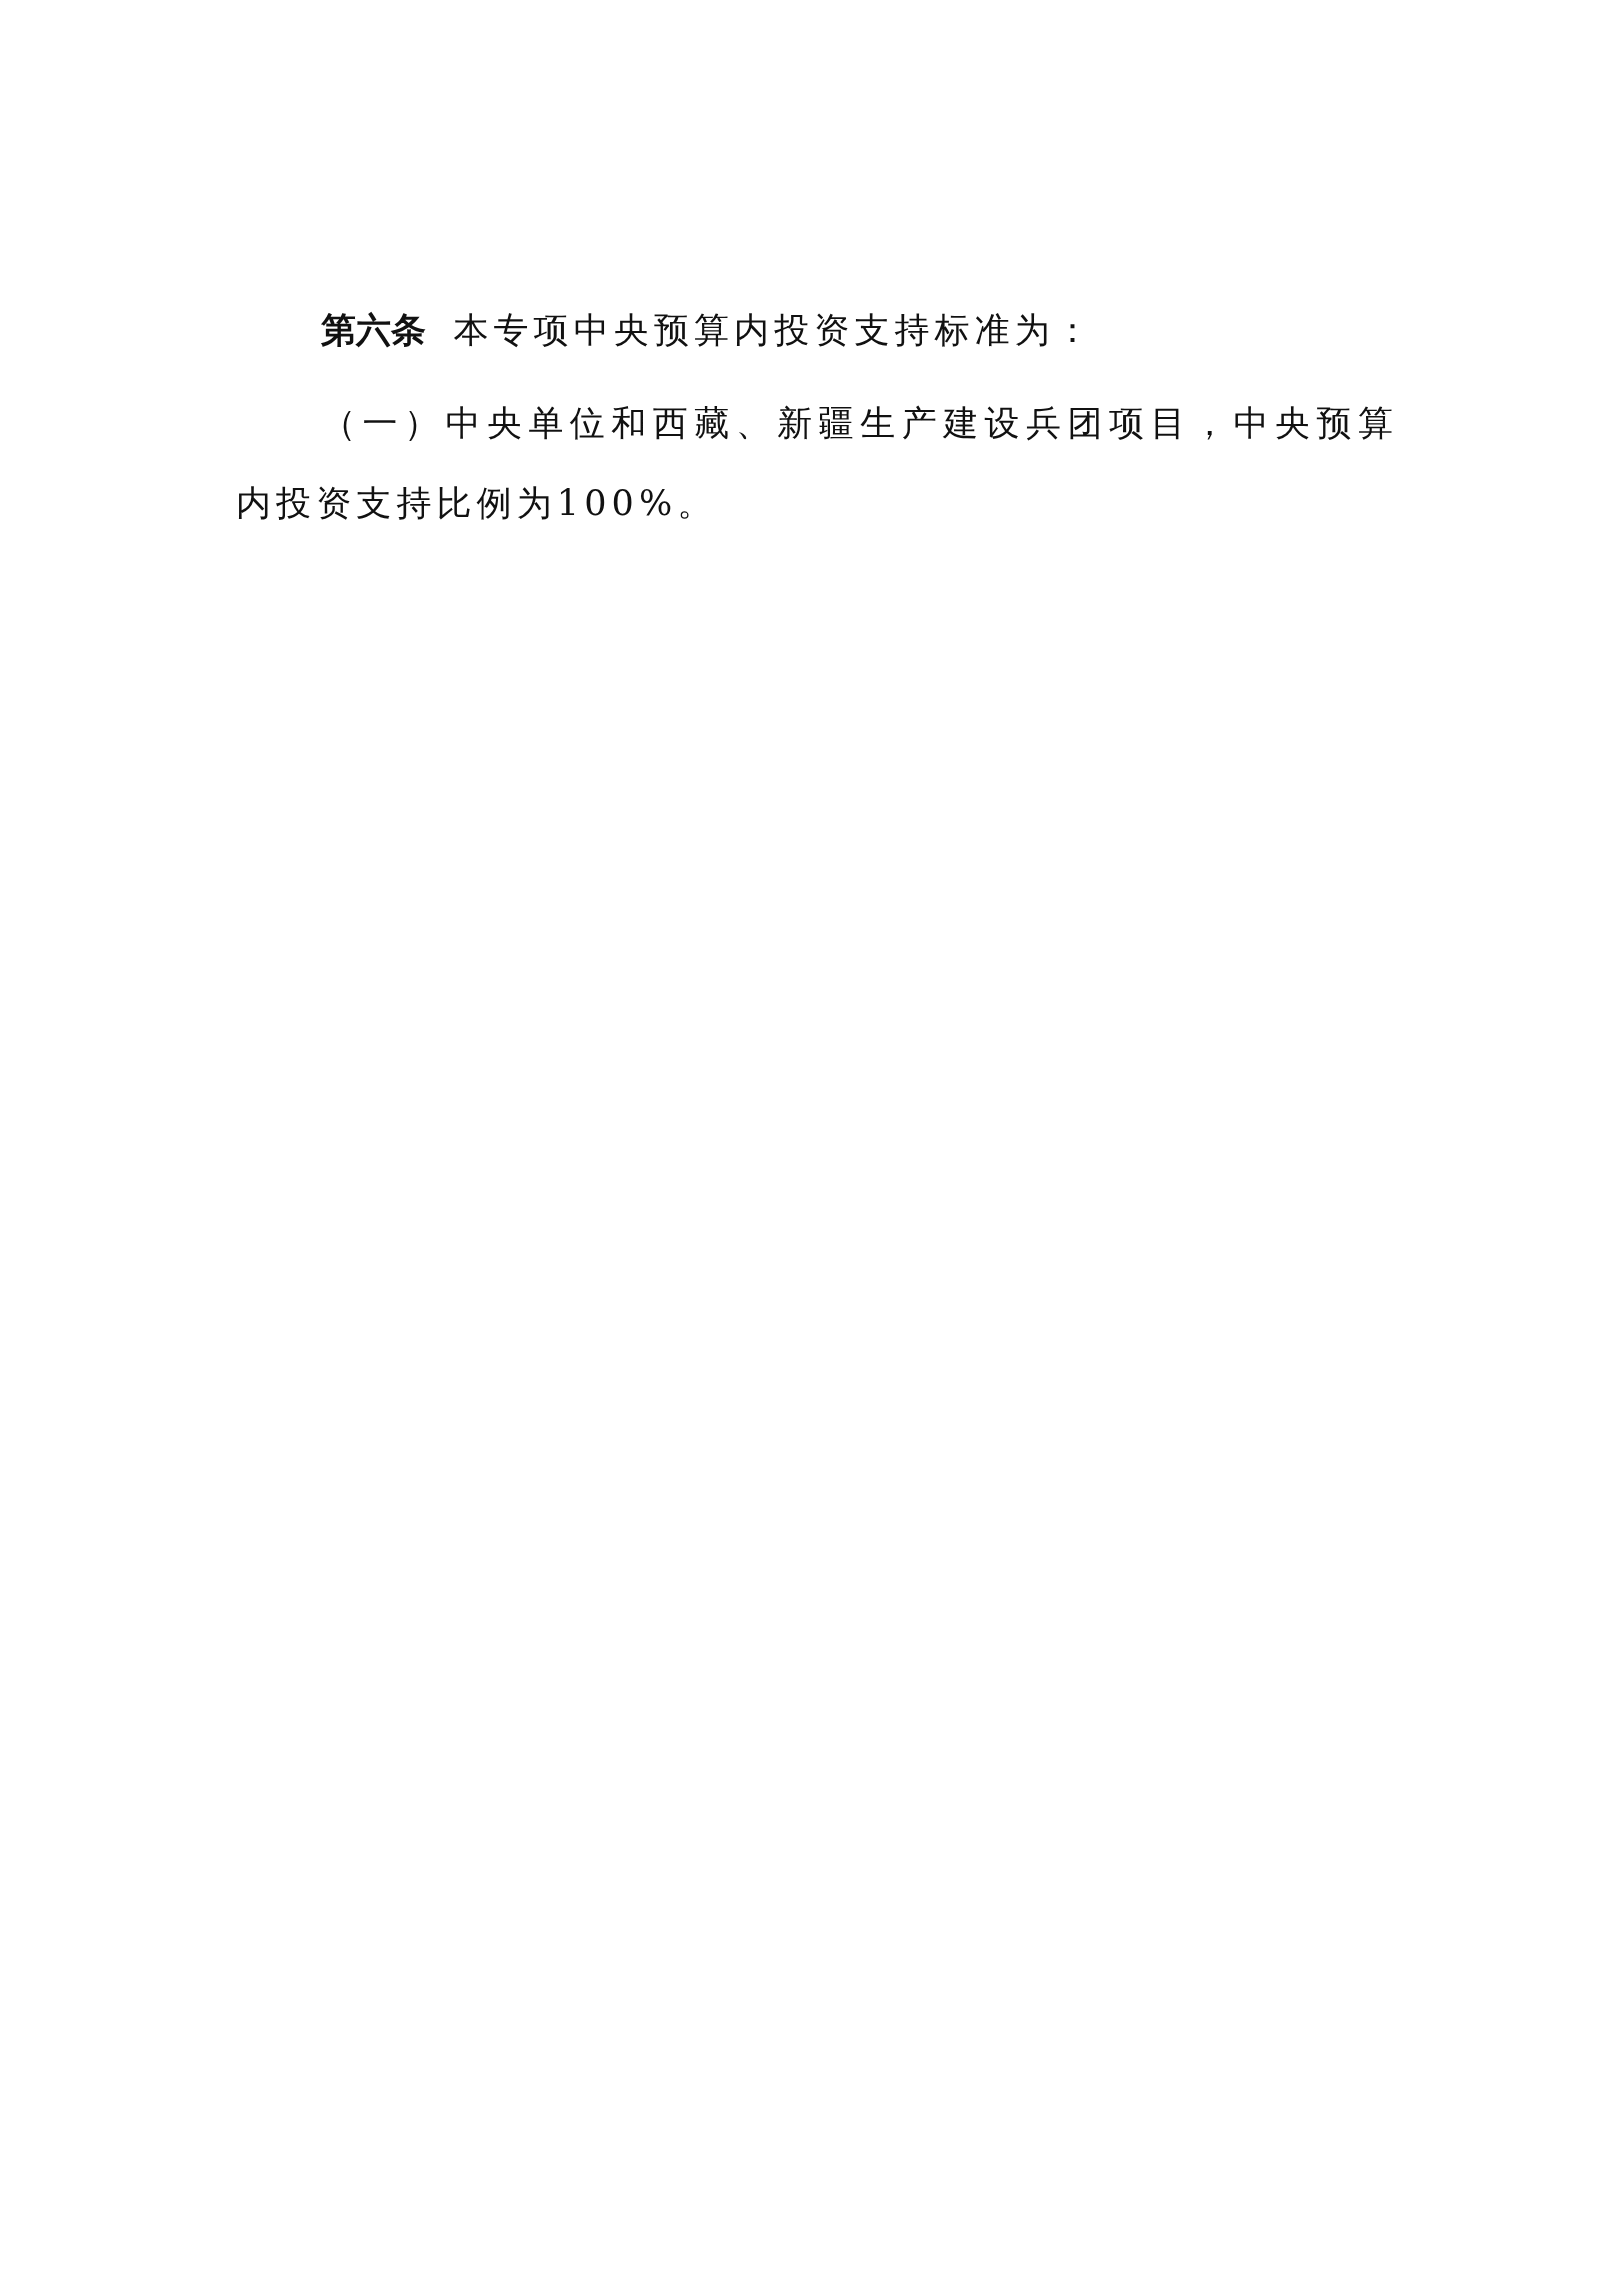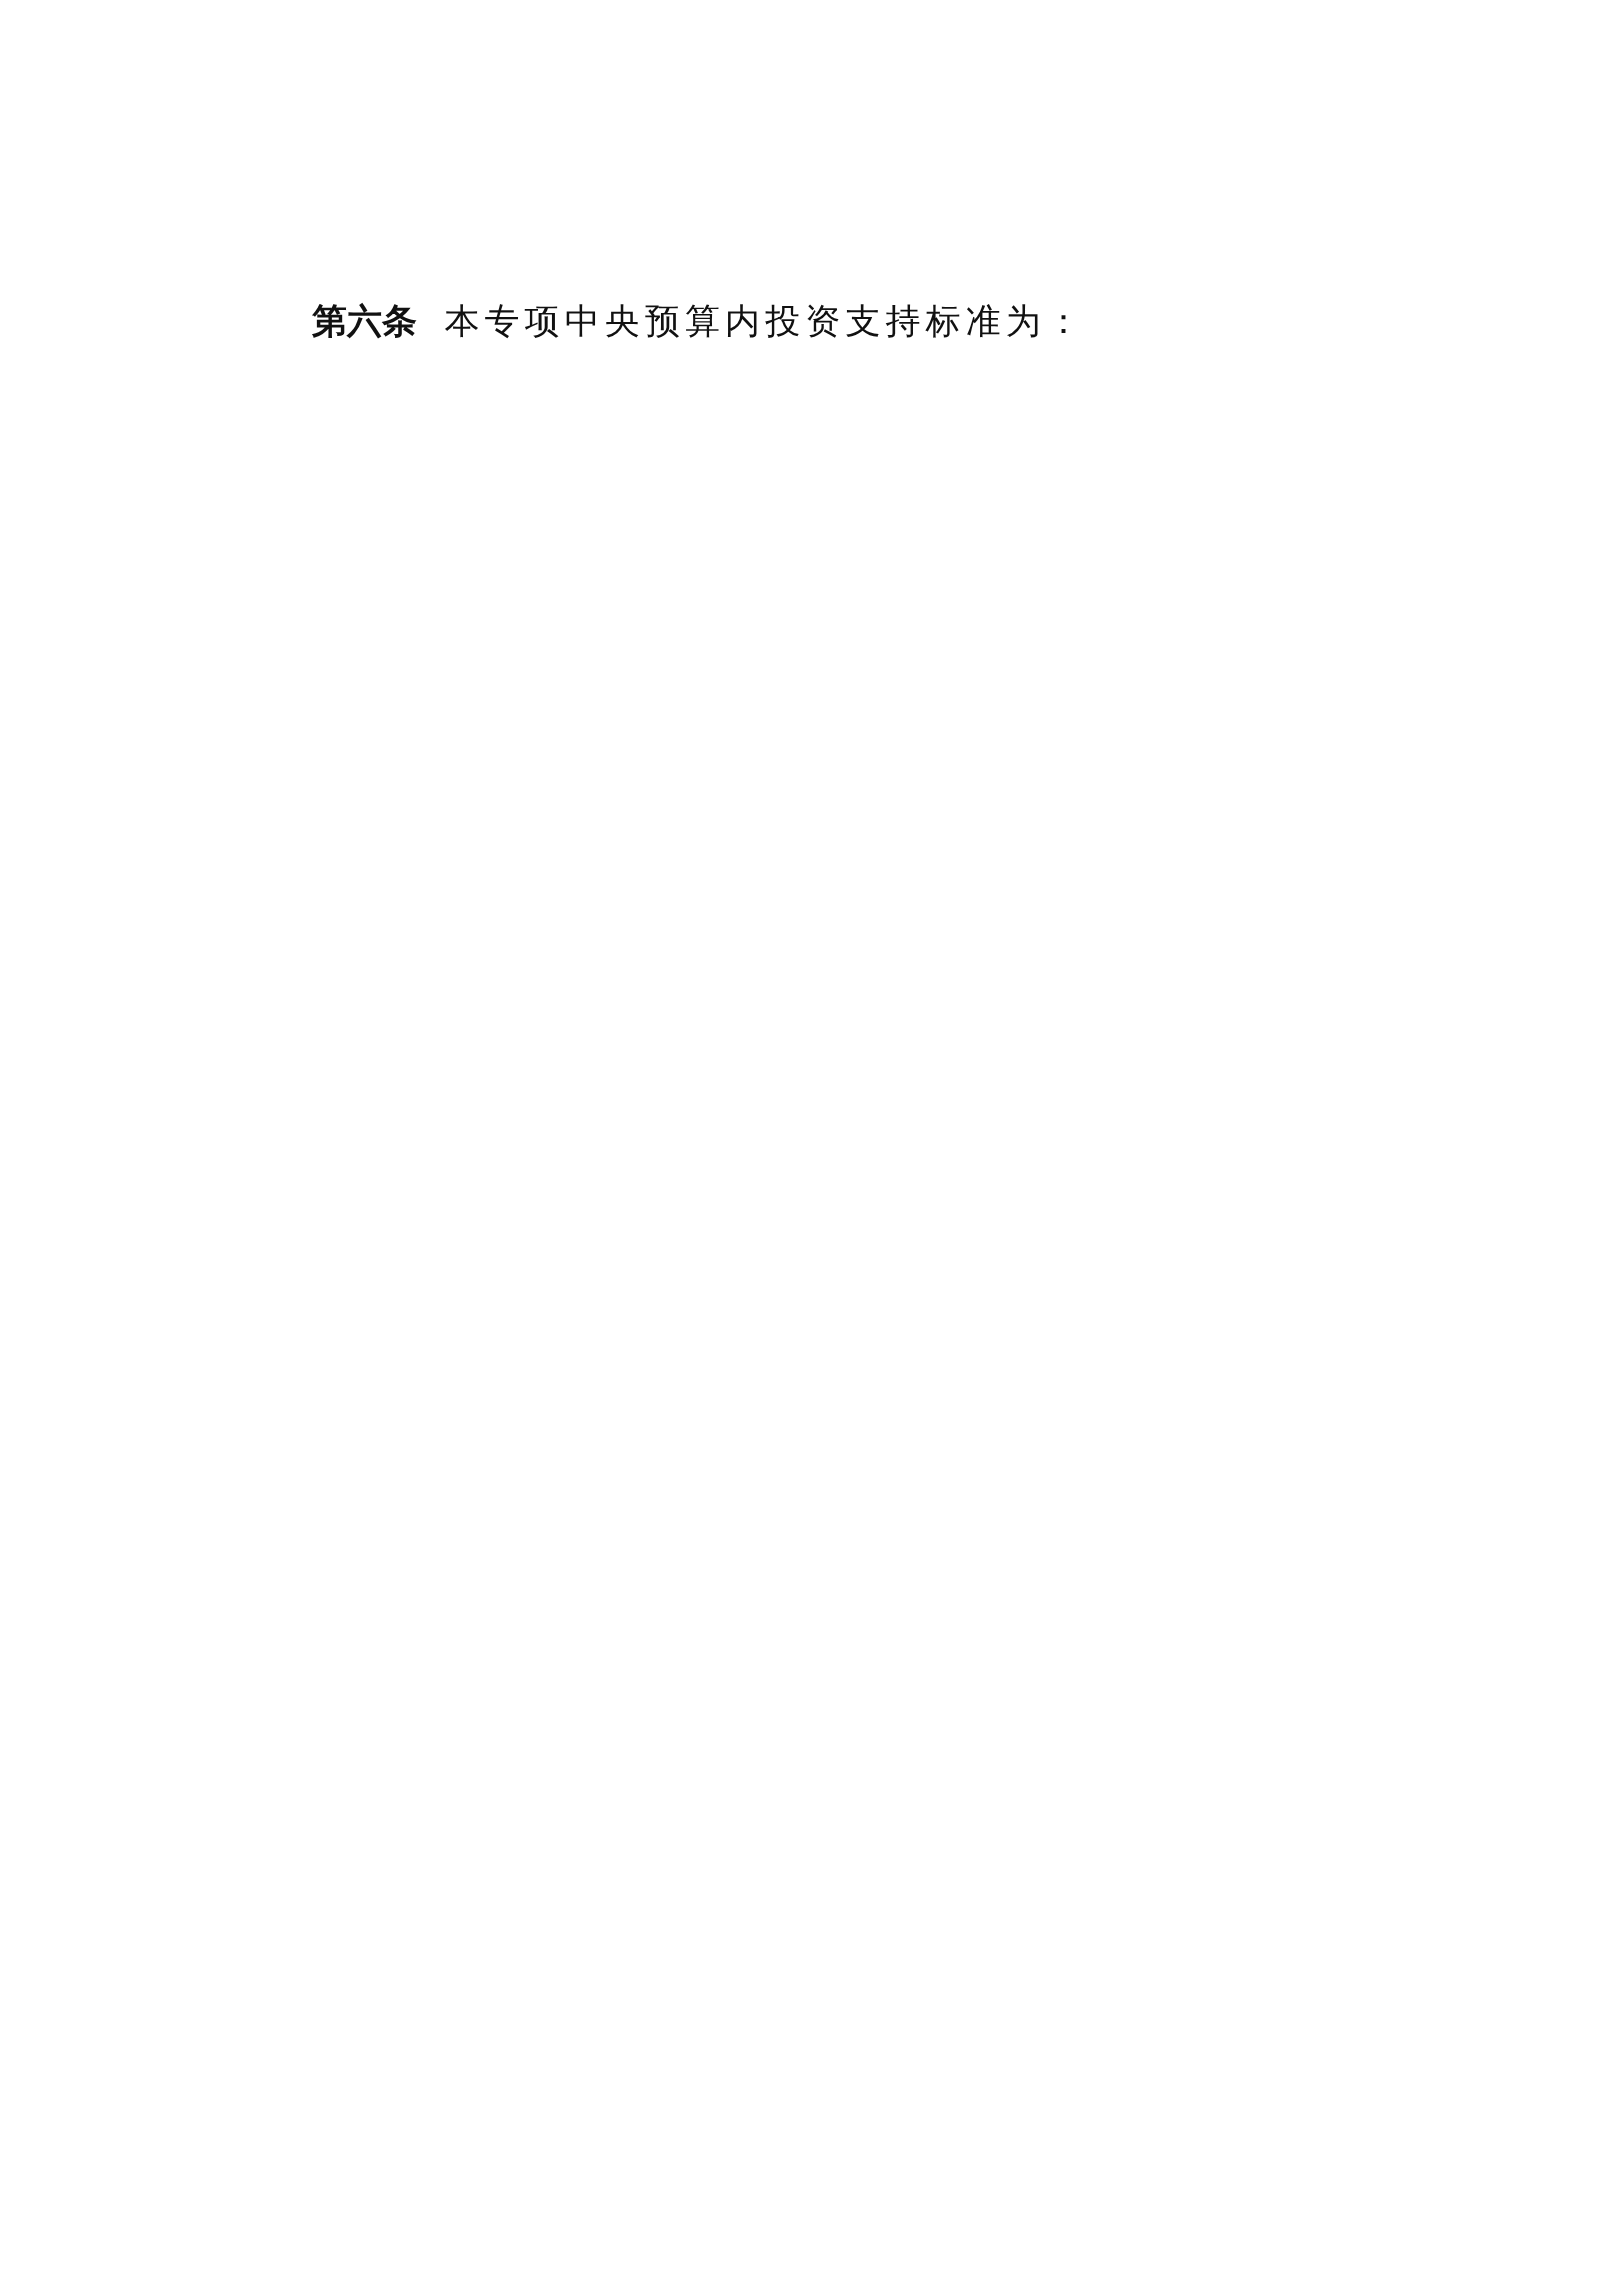--- a/index.html
+++ b/index.html
@@ -1,21 +1,22 @@
 <!DOCTYPE html>
 <html><head>
 <meta charset="utf-8">
 <style>
   html,body{margin:0;padding:0;background:#ffffff;}
   body{width:1621px;height:2293px;position:relative;overflow:hidden;}
   .page{position:absolute;left:223px;top:277px;width:1188px;
     font-family:"DejaVu Serif","Liberation Serif",serif;font-size:35px;color:#111;
     line-height:80px;}
-  .para{margin:4px;text-indent:85px;text-align:justify;text-align-last:left;letter-spacing:5.1px;}
+  .para{margin:13px;text-indent:85px;text-align:justify;text-align-last:left;letter-spacing:5.1px;}
   .heading{font-family:"DejaVu Sans","Liberation Sans",sans-serif;font-weight:bold;letter-spacing:0;margin-right:27.4px;}
 </style>
 </head>
 <body>
 
 <div class="page">
   <p class="para"><span class="heading">第六条</span><span>本专项中央预算内投资支持标准为：</span></p>
+  <p class="para">（一）中央单位和西藏、新疆生产建设兵团项目，中央预算内投资支持比例为100%。</p>
 </div>
 
 
 </body></html>

